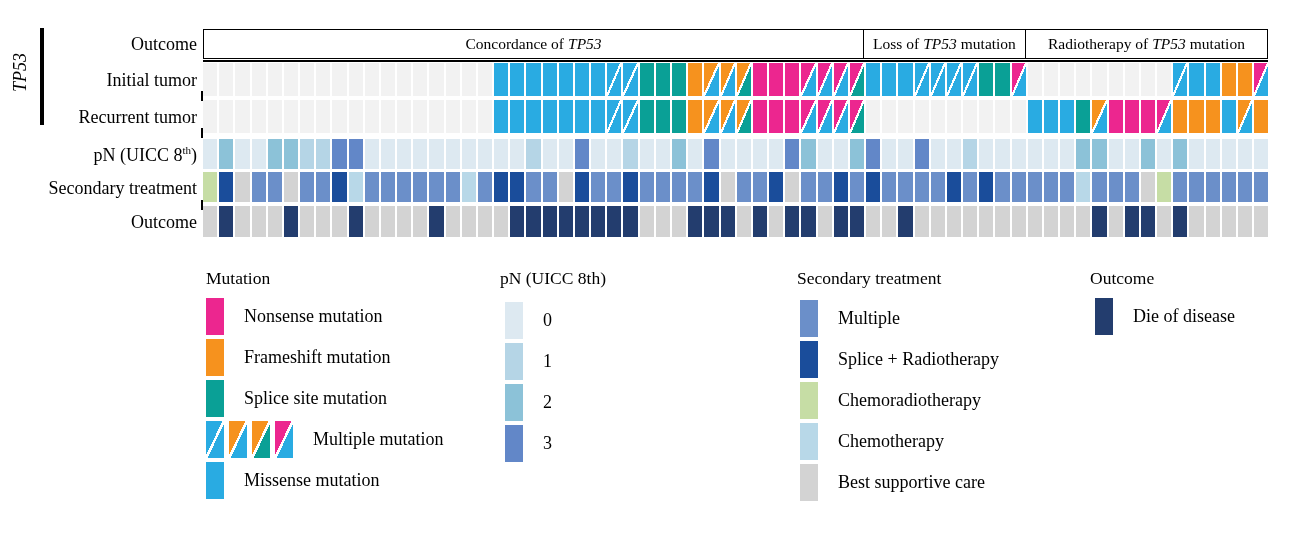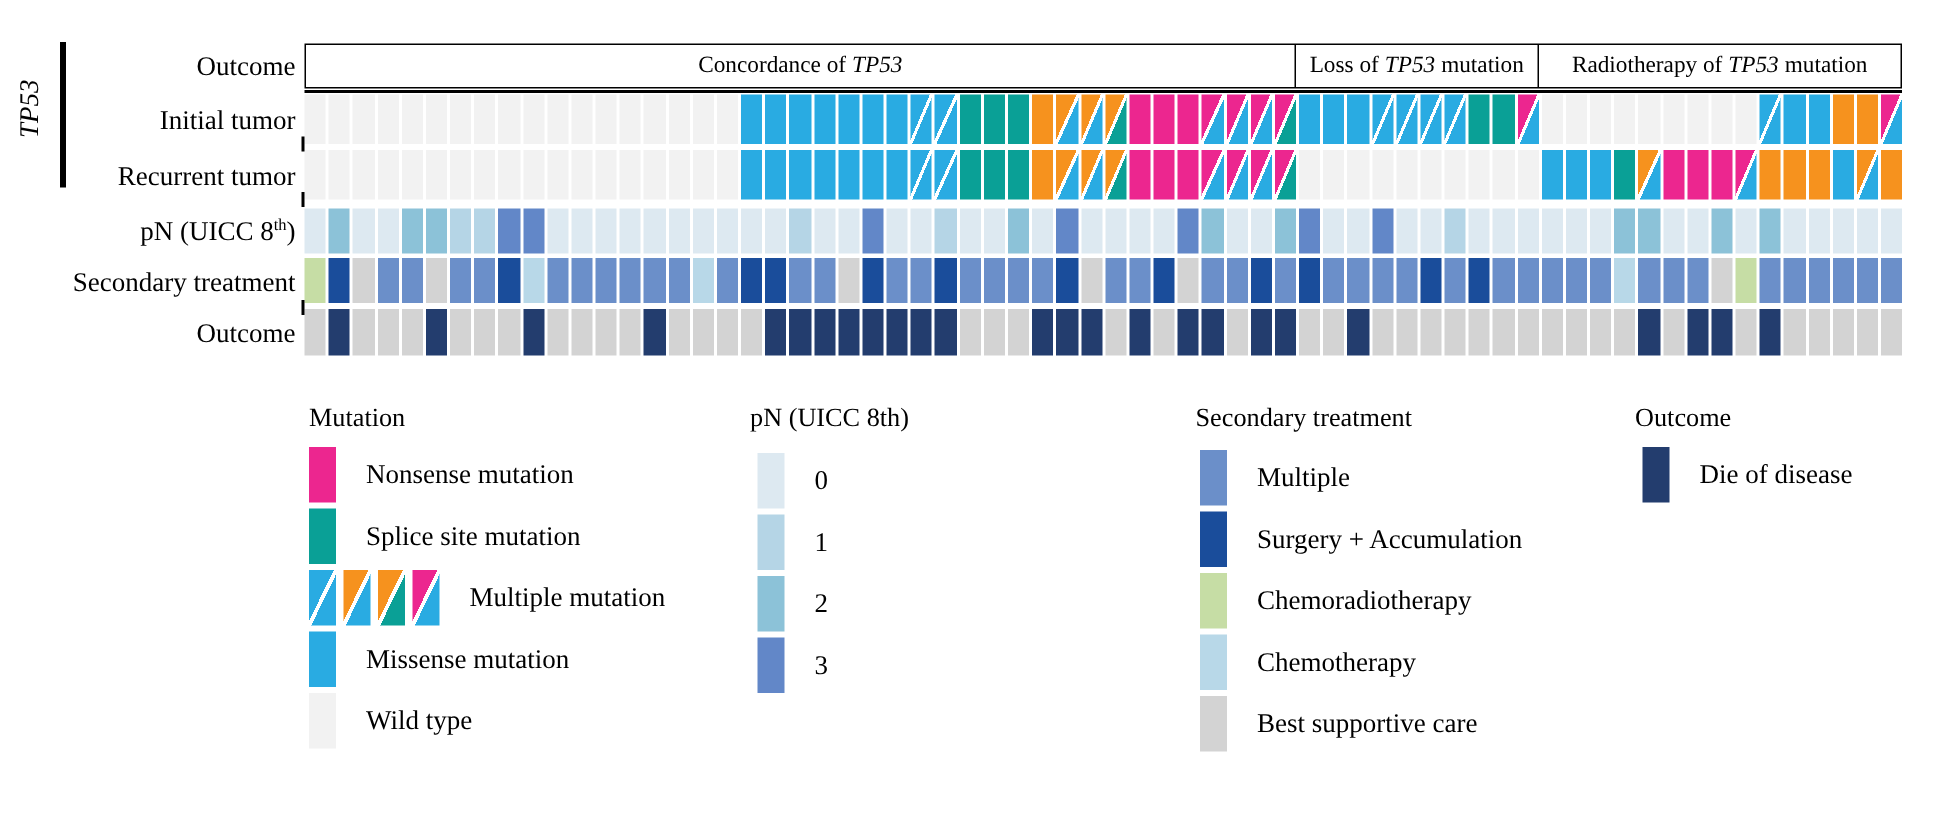--- a/index.html
+++ b/index.html
@@ -425,40 +425,40 @@
 <div class="abs legend-title" style="left:500px;top:268px">pN (UICC 8th)</div>
 <div class="abs legend-title" style="left:797px;top:268px">Secondary treatment</div>
 <div class="abs legend-title" style="left:1090px;top:268px">Outcome</div>
 
 <div id="legend-mutation" class="abs" style="left:206px;top:298px">
     <div class="legend-item" style="margin-bottom: 4px; height: 37px;">
       <div class="swatch" style="background: rgb(236, 38, 143);"></div>
       <div class="legend-item-label">Nonsense mutation</div>
     </div>
     <div class="legend-item" style="margin-bottom: 4px; height: 37px;">
+      <div class="swatch" style="background: rgb(246, 146, 30);"></div>
+      <div class="legend-item-label">Frameshift mutation</div>
+    </div>
+    <div class="legend-item" style="margin-bottom: 4px; height: 37px;">
       <div class="swatch" style="background: rgb(10, 160, 150);"></div>
       <div class="legend-item-label">Splice site mutation</div>
     </div>
     <div class="legend-item" style="height: 37px; margin-bottom: 4px;">
       <div class="multi-swatches">
         <div class="swatch" style="background: linear-gradient(to left top, rgb(41, 171, 226) 0px, rgb(41, 171, 226) 46%, rgb(255, 255, 255) 46%, rgb(255, 255, 255) 54%, rgb(41, 171, 226) 54%, rgb(41, 171, 226) 100%);"></div>
         <div class="swatch" style="background: linear-gradient(to left top, rgb(41, 171, 226) 0px, rgb(41, 171, 226) 46%, rgb(255, 255, 255) 46%, rgb(255, 255, 255) 54%, rgb(246, 146, 30) 54%, rgb(246, 146, 30) 100%);"></div>
         <div class="swatch" style="background: linear-gradient(to left top, rgb(10, 160, 150) 0px, rgb(10, 160, 150) 46%, rgb(255, 255, 255) 46%, rgb(255, 255, 255) 54%, rgb(246, 146, 30) 54%, rgb(246, 146, 30) 100%);"></div>
         <div class="swatch" style="background: linear-gradient(to left top, rgb(41, 171, 226) 0px, rgb(41, 171, 226) 46%, rgb(255, 255, 255) 46%, rgb(255, 255, 255) 54%, rgb(236, 38, 143) 54%, rgb(236, 38, 143) 100%);"></div>
       </div>
       <div class="legend-item-label">Multiple mutation</div>
     </div>
     <div class="legend-item" style="margin-bottom: 4px; height: 37px;">
       <div class="swatch" style="background: rgb(41, 171, 226);"></div>
       <div class="legend-item-label">Missense mutation</div>
     </div>
-    <div class="legend-item" style="margin-bottom: 4px; height: 37px;">
-      <div class="swatch" style="background: rgb(242, 242, 242);"></div>
-      <div class="legend-item-label">Wild type</div>
-    </div>
   </div>
 <div id="legend-pn" class="abs" style="left:505px;top:302px">
     <div class="legend-item" style="margin-bottom: 4px; height: 37px;">
       <div class="swatch" style="background: rgb(221, 233, 241);"></div>
       <div class="legend-item-label">0</div>
     </div>
     <div class="legend-item" style="margin-bottom: 4px; height: 37px;">
       <div class="swatch" style="background: rgb(181, 213, 230);"></div>
       <div class="legend-item-label">1</div>
     </div>
@@ -471,21 +471,21 @@
       <div class="legend-item-label">3</div>
     </div>
   </div>
 <div id="legend-treatment" class="abs" style="left:800px;top:300px">
     <div class="legend-item" style="margin-bottom: 4px; height: 37px;">
       <div class="swatch" style="background: rgb(107, 143, 201);"></div>
       <div class="legend-item-label">Multiple</div>
     </div>
     <div class="legend-item" style="margin-bottom: 4px; height: 37px;">
       <div class="swatch" style="background: rgb(26, 77, 155);"></div>
-      <div class="legend-item-label">Surgery + Accumulation</div>
+      <div class="legend-item-label">Splice + Radiotherapy</div>
     </div>
     <div class="legend-item" style="margin-bottom: 4px; height: 37px;">
       <div class="swatch" style="background: rgb(198, 221, 165);"></div>
       <div class="legend-item-label">Chemoradiotherapy</div>
     </div>
     <div class="legend-item" style="margin-bottom: 4px; height: 37px;">
       <div class="swatch" style="background: rgb(184, 216, 232);"></div>
       <div class="legend-item-label">Chemotherapy</div>
     </div>
     <div class="legend-item" style="margin-bottom: 4px; height: 37px;">

